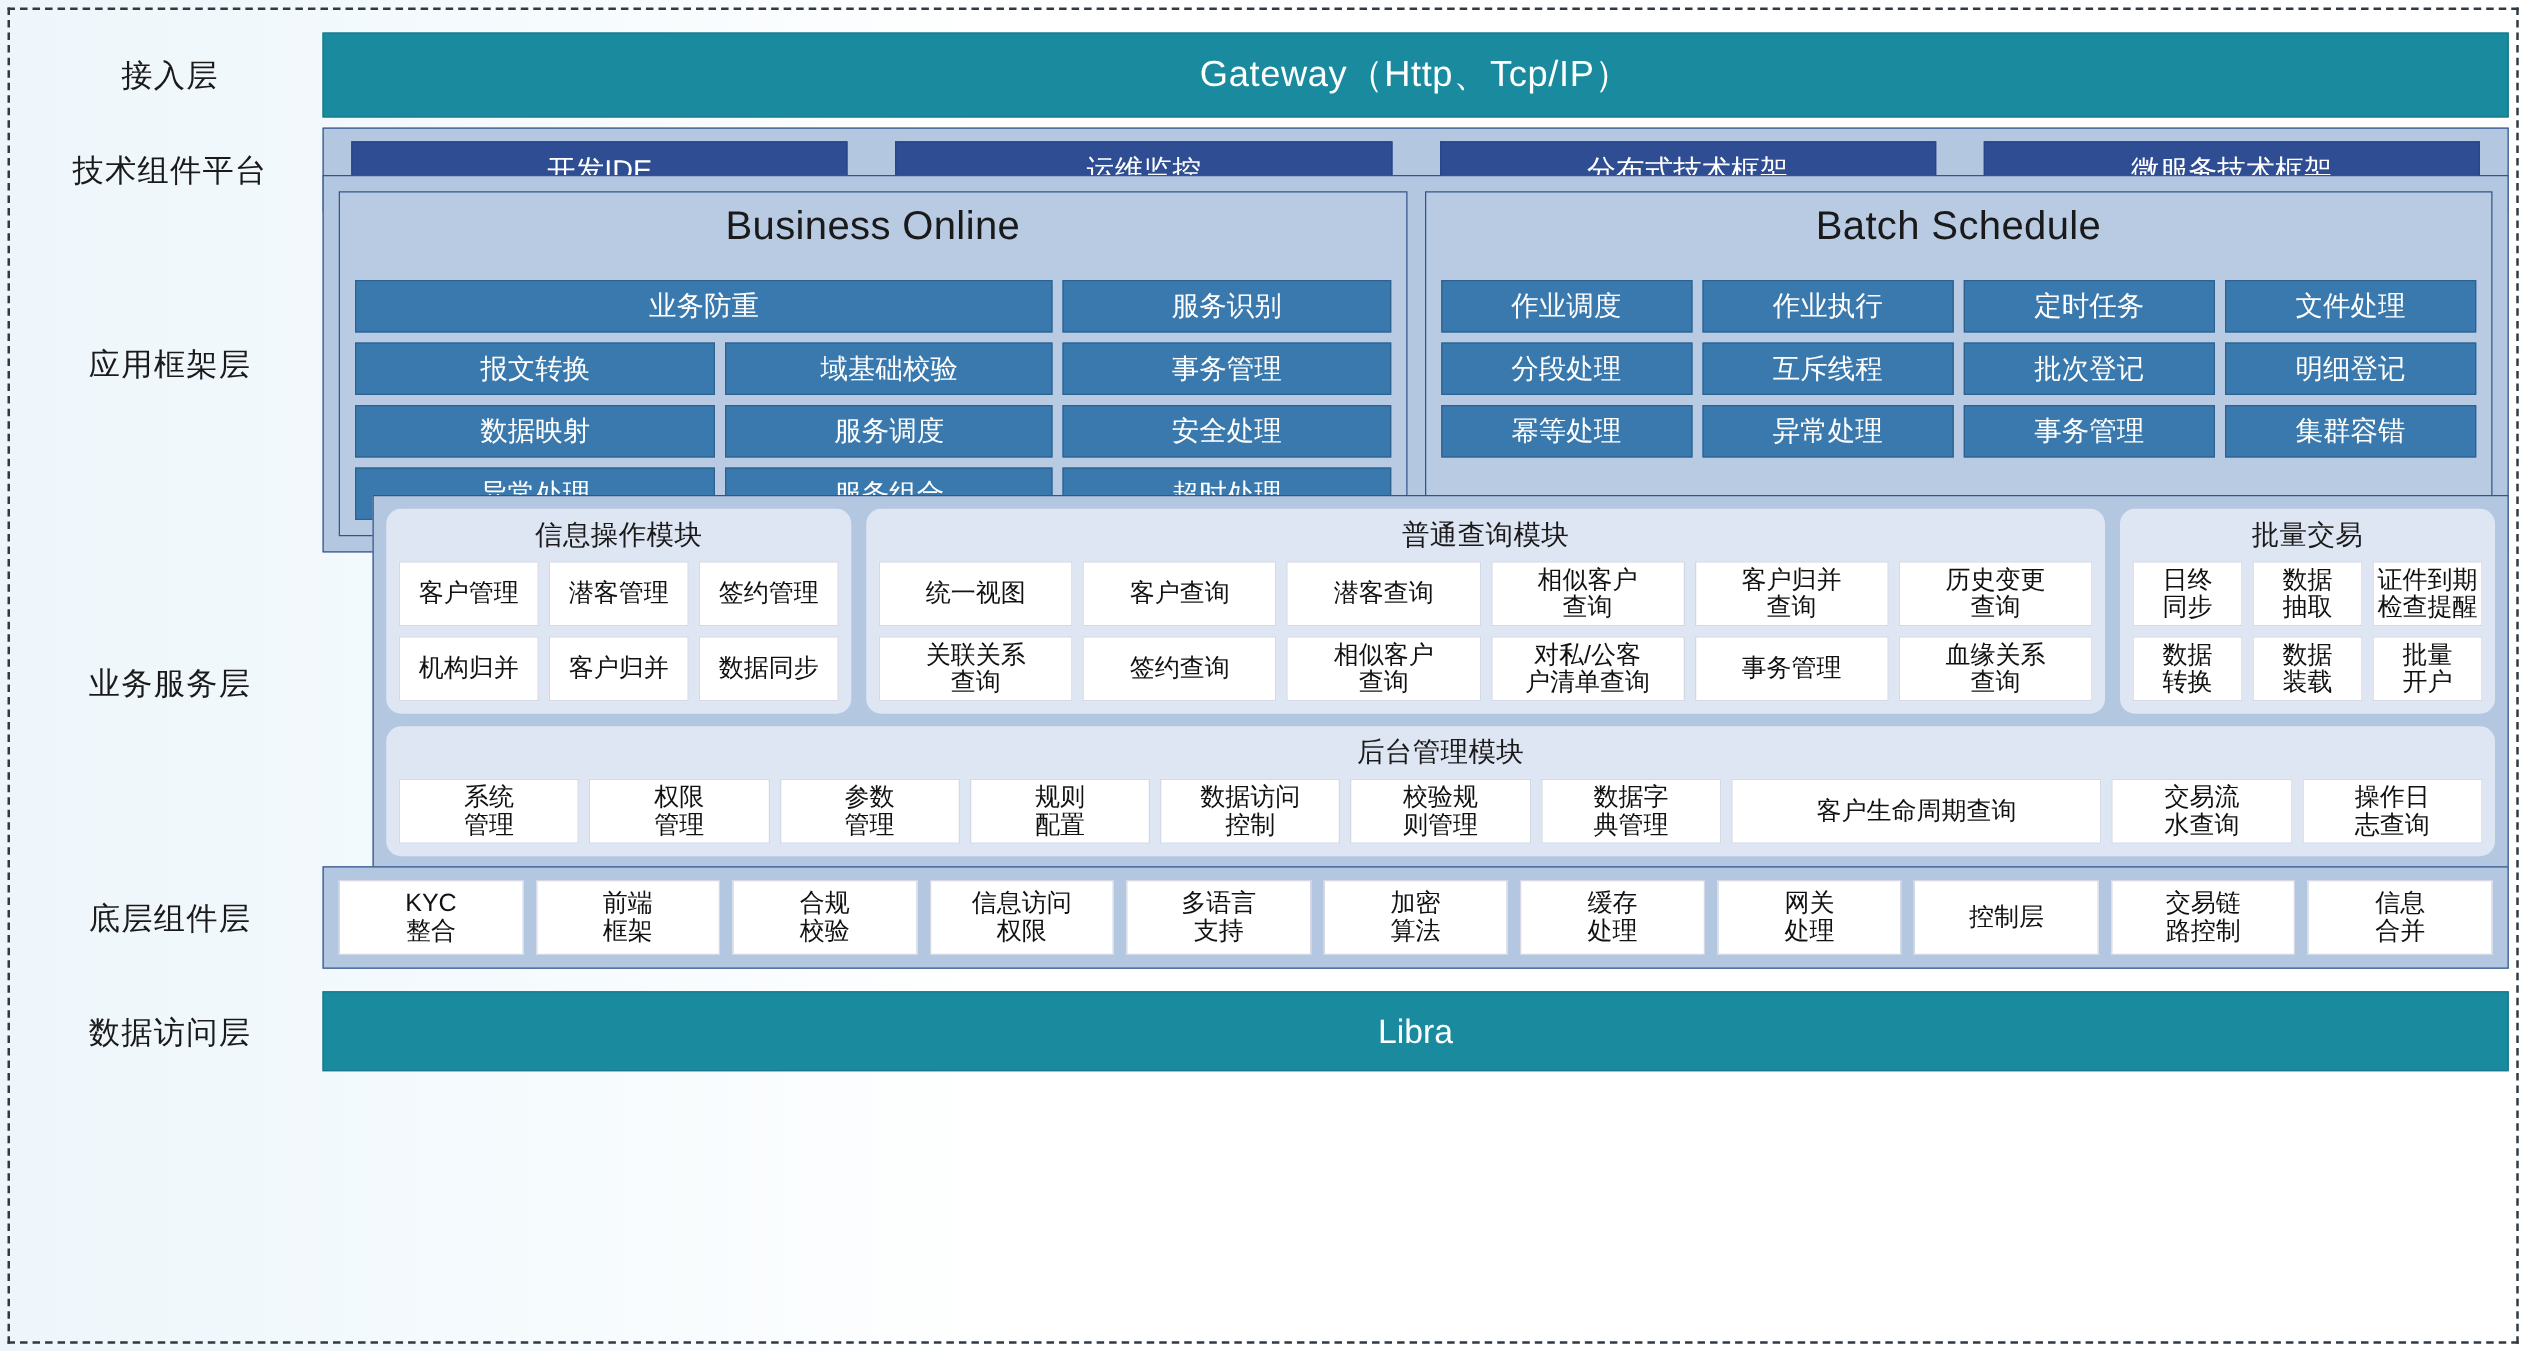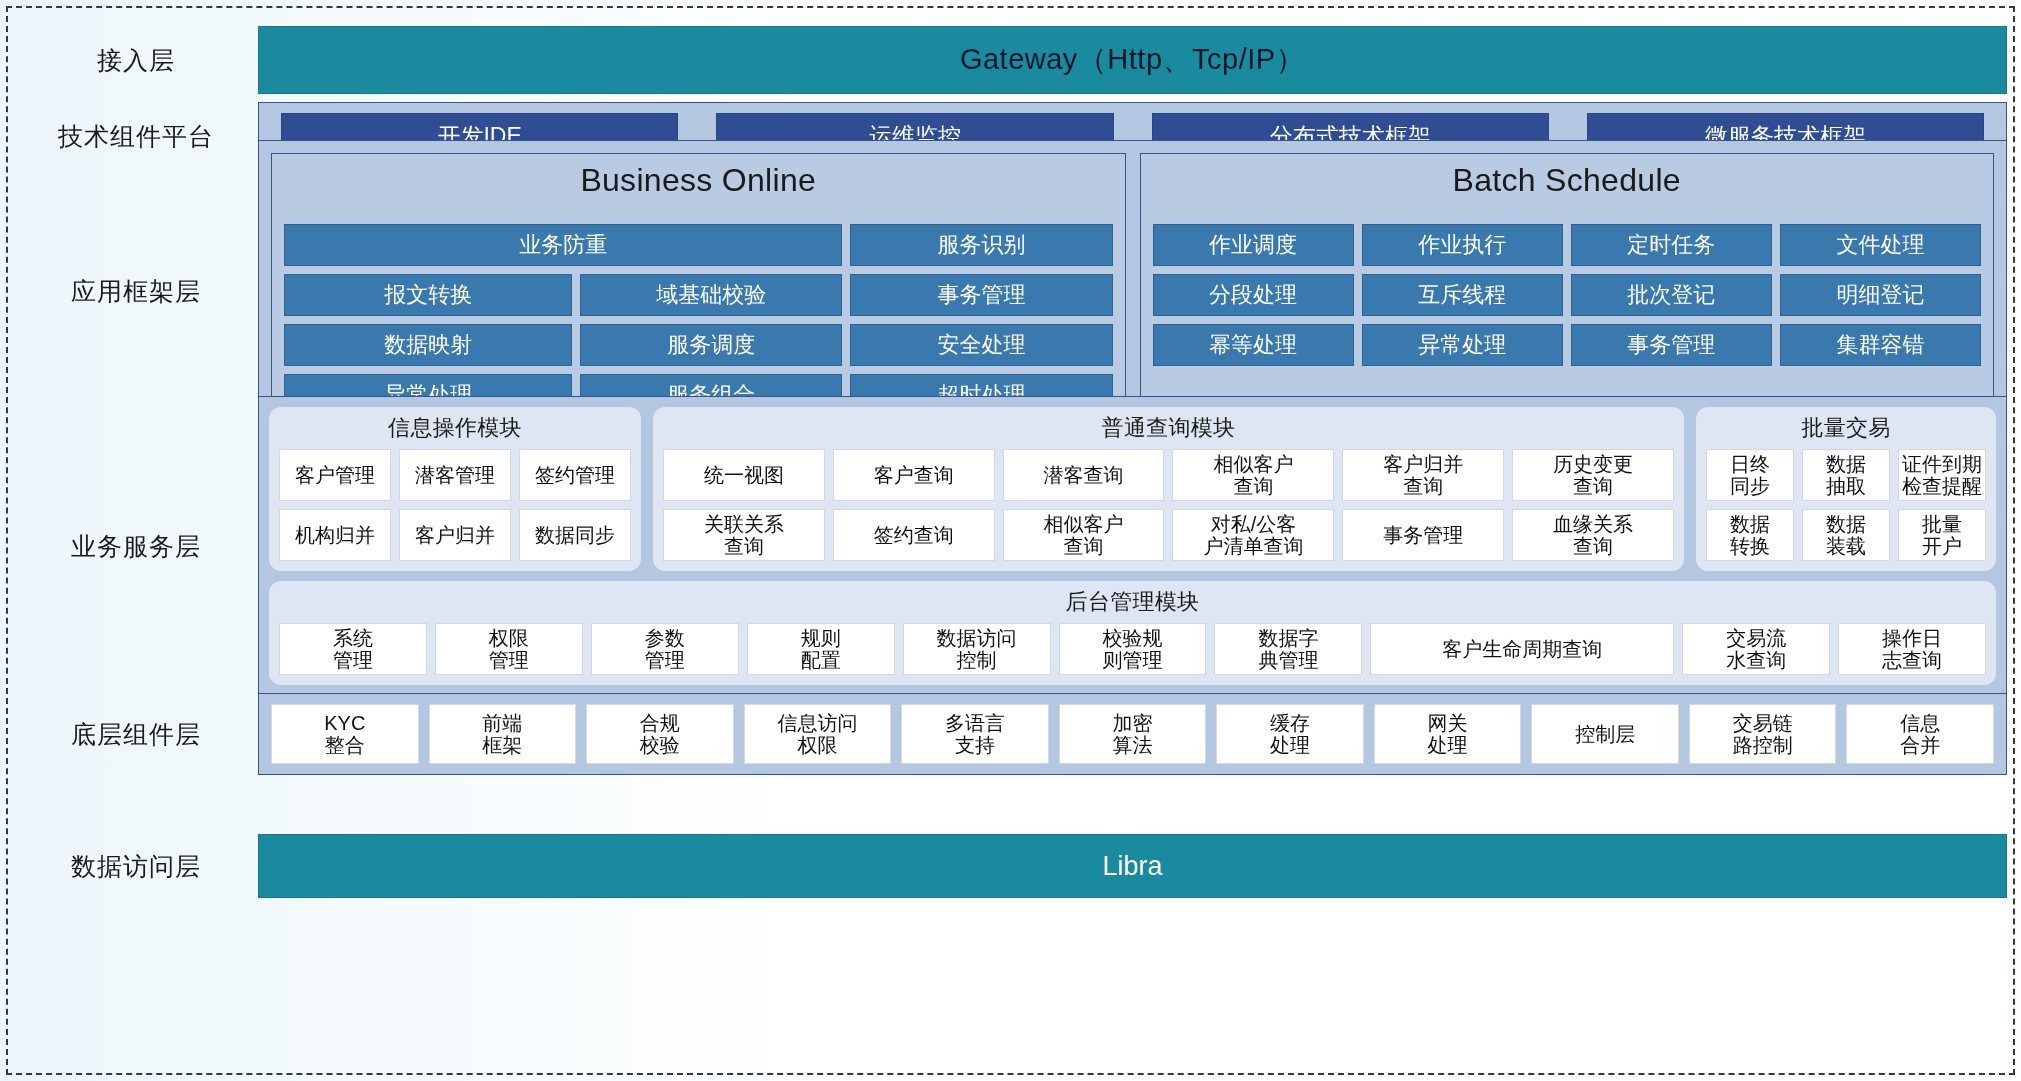--- a/index.html
+++ b/index.html
@@ -51,21 +51,21 @@
   }
 
   
   .gateway-bar {
     background: #1a8a9e;
     border: 1px solid #16798c;
     height: 66px;
     display: flex;
     align-items: center;
     justify-content: center;
-    color: #0f172a;
+    color: #ffffff;
     font-size: 29px;
     letter-spacing: 0.5px;
   }
 
   
   .tech-band {
     background: #b4c7e0;
     border: 1px solid #35548c;
     padding: 10px 22px;
     display: flex;
@@ -131,20 +131,21 @@
   .span2 { grid-column: span 2; }
 
   
   .biz-band {
     background: #b4c7e0;
     border: 1px solid #35548c;
     padding: 10px 10px;
     display: flex;
     flex-direction: column;
     gap: 10px;
+    margin-left: 40px;
   }
   .biz-row {
     display: flex;
     gap: 12px;
   }
   .biz-card {
     background: #dfe6f3;
     border-radius: 12px;
     padding: 6px 10px 10px 10px;
     box-sizing: border-box;
@@ -380,20 +381,20 @@
 处理</div>
         <div class="cell">控制层</div>
         <div class="cell">交易链
 路控制</div>
         <div class="cell">信息
 合并</div>
       </div>
     </div>
   </div>
 
-  <div class="layer-row" style="top:831px; height:70px;">
+  <div class="layer-row" style="top:790px; height:70px;">
     <div class="layer-label">数据访问层</div>
     <div class="layer-body">
       <div class="libra-bar">Libra</div>
     </div>
   </div>
 
 </div>
 
 </body></html>

